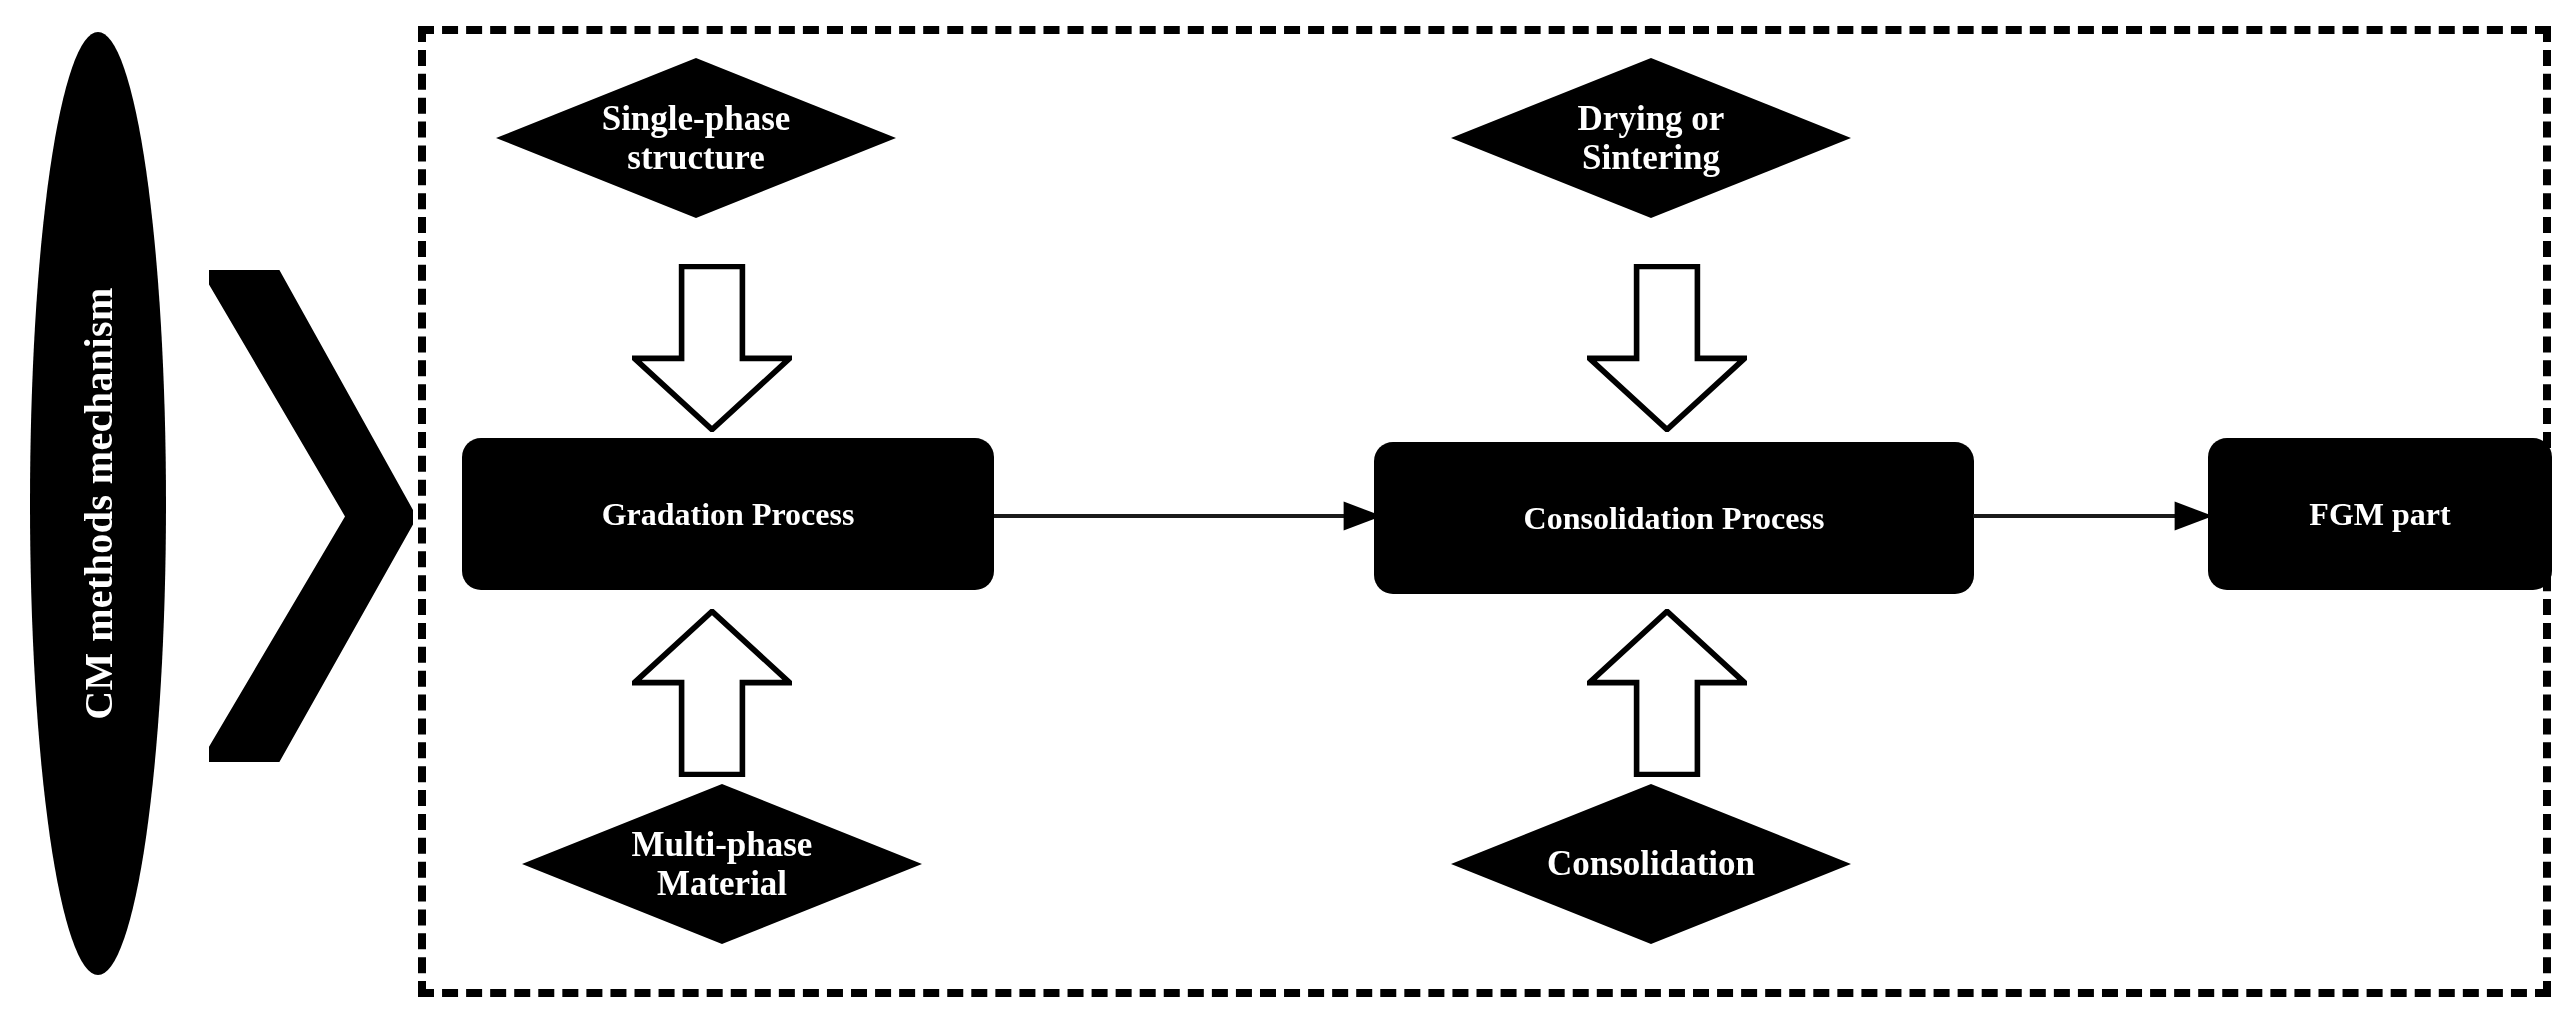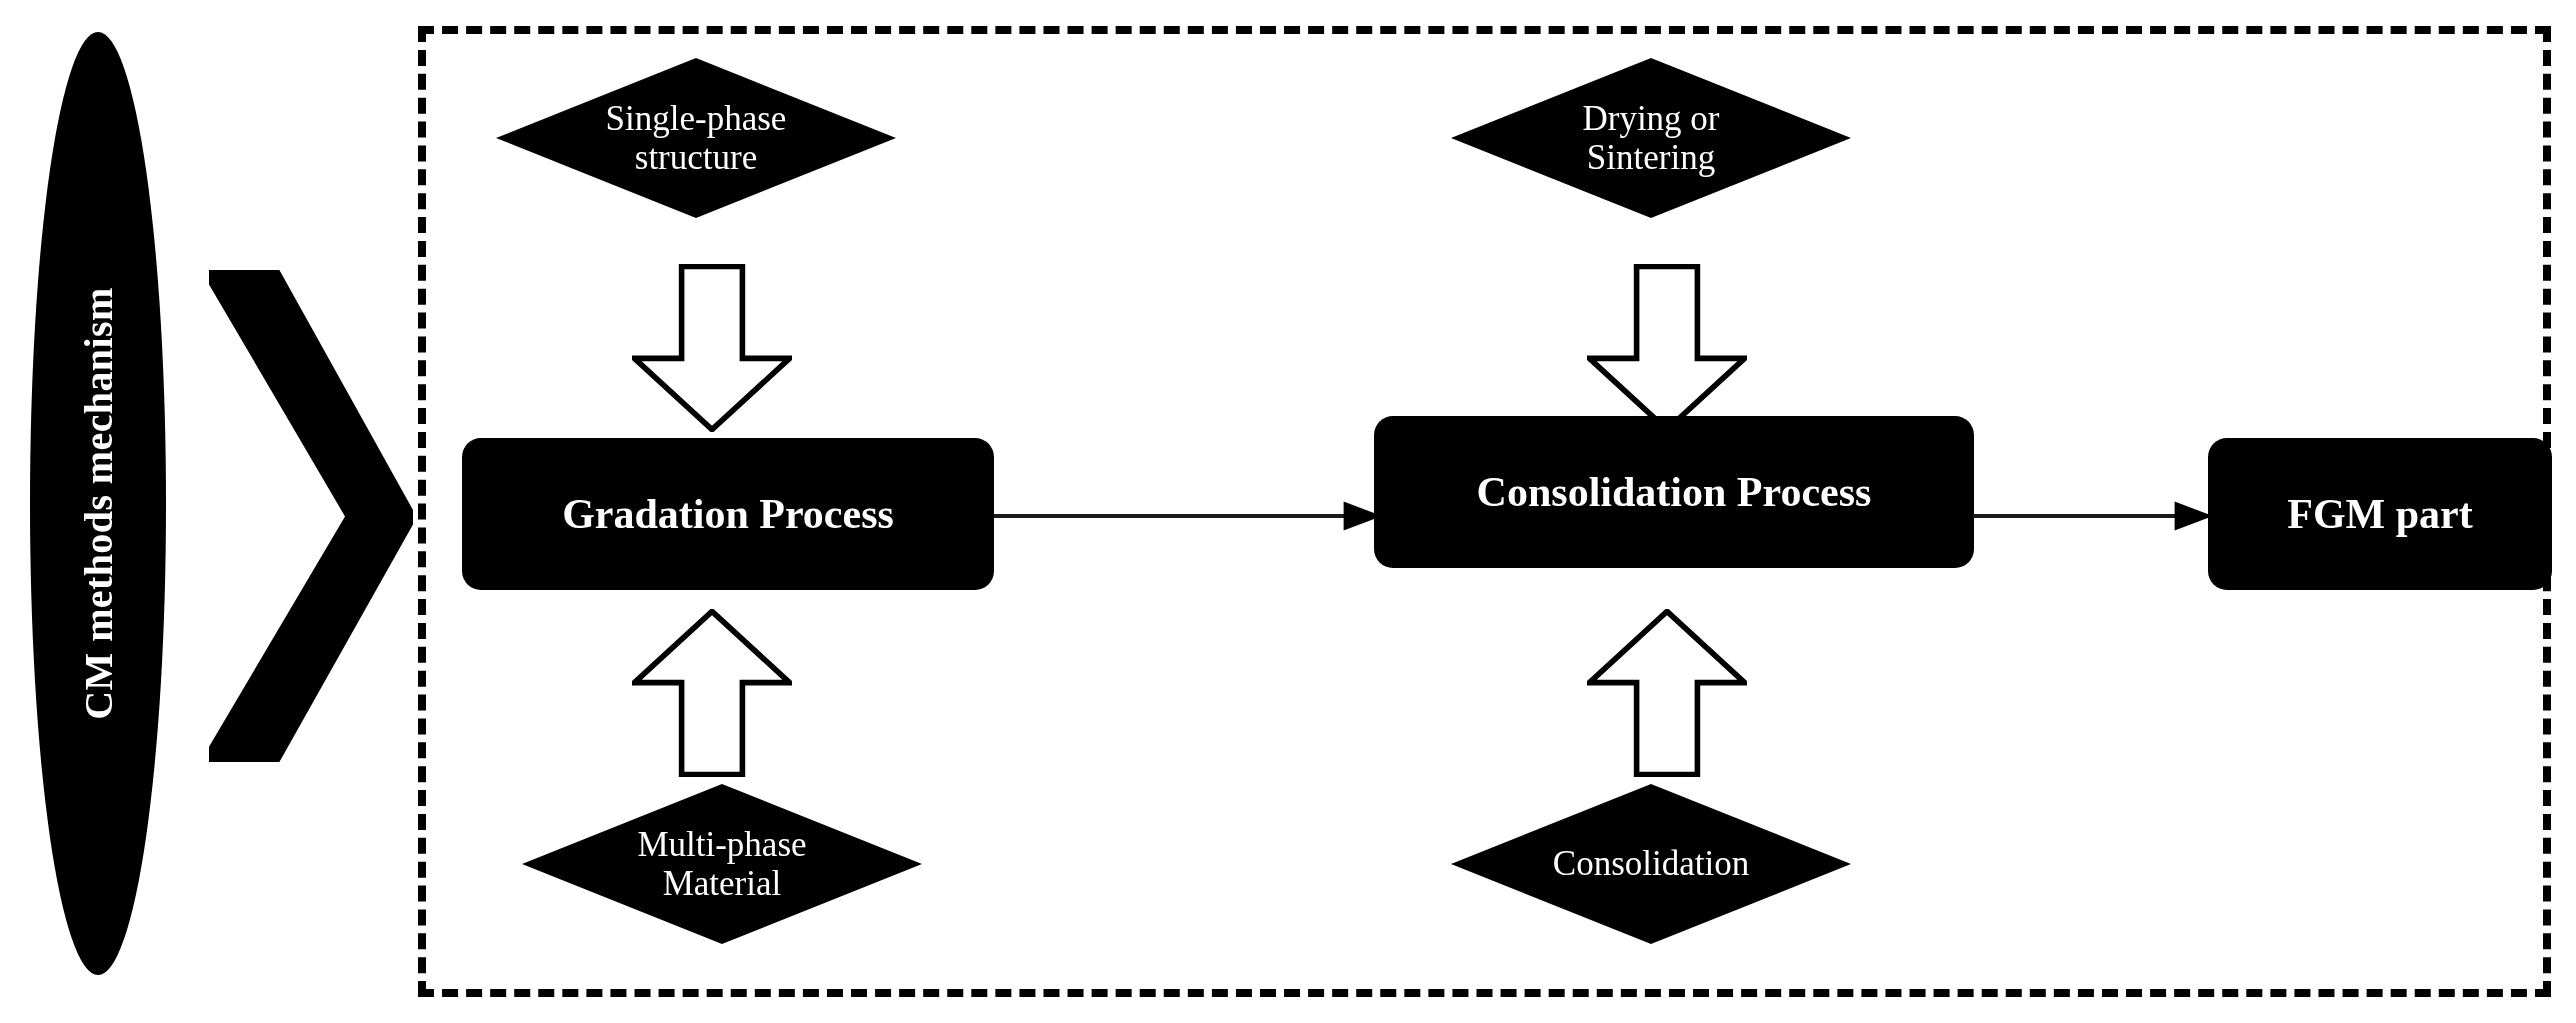--- a/index.html
+++ b/index.html
@@ -78,21 +78,21 @@
   }
   .diamond .shape {
     position: absolute;
     inset: 0;
     background: #000000;
     clip-path: polygon(50% 0%, 100% 50%, 50% 100%, 0% 50%);
   }
   .diamond .dtext {
     position: relative;
     color: #ffffff;
-    font-weight: normal;
+    font-weight: bold;
     font-size: 35px;
     line-height: 1.12;
     text-align: center;
     white-space: pre-line;
     z-index: 2;
   }
 
   #dia-single  { left: 496px;  top: 58px;   width: 400px; height: 160px; }
   #dia-drying  { left: 1451px; top: 58px;   width: 400px; height: 160px; }
   #dia-multi   { left: 522px;  top: 784px;  width: 400px; height: 160px; }
@@ -101,25 +101,25 @@
   
   .proc-box {
     position: absolute;
     background: #000000;
     border-radius: 19px;
     display: flex;
     align-items: center;
     justify-content: center;
     color: #ffffff;
     font-weight: bold;
-    font-size: 42px;
+    font-size: 32px;
     white-space: nowrap;
   }
   #box-gradation    { left: 462px;  top: 438px; width: 532px; height: 152px; }
-  #box-consolidation{ left: 1374px; top: 416px; width: 600px; height: 152px; }
+  #box-consolidation{ left: 1374px; top: 442px; width: 600px; height: 152px; }
   #box-fgm          { left: 2208px; top: 438px; width: 344px; height: 152px; }
 
   
   .hollow-arrow { position: absolute; }
   #arr-down-left   { left: 632px;  top: 264px; width: 160px; height: 168px; }
   #arr-down-right  { left: 1587px; top: 264px; width: 160px; height: 168px; }
   #arr-up-left     { left: 632px;  top: 609px; width: 160px; height: 168px; }
   #arr-up-right    { left: 1587px; top: 609px; width: 160px; height: 168px; }
 
   

